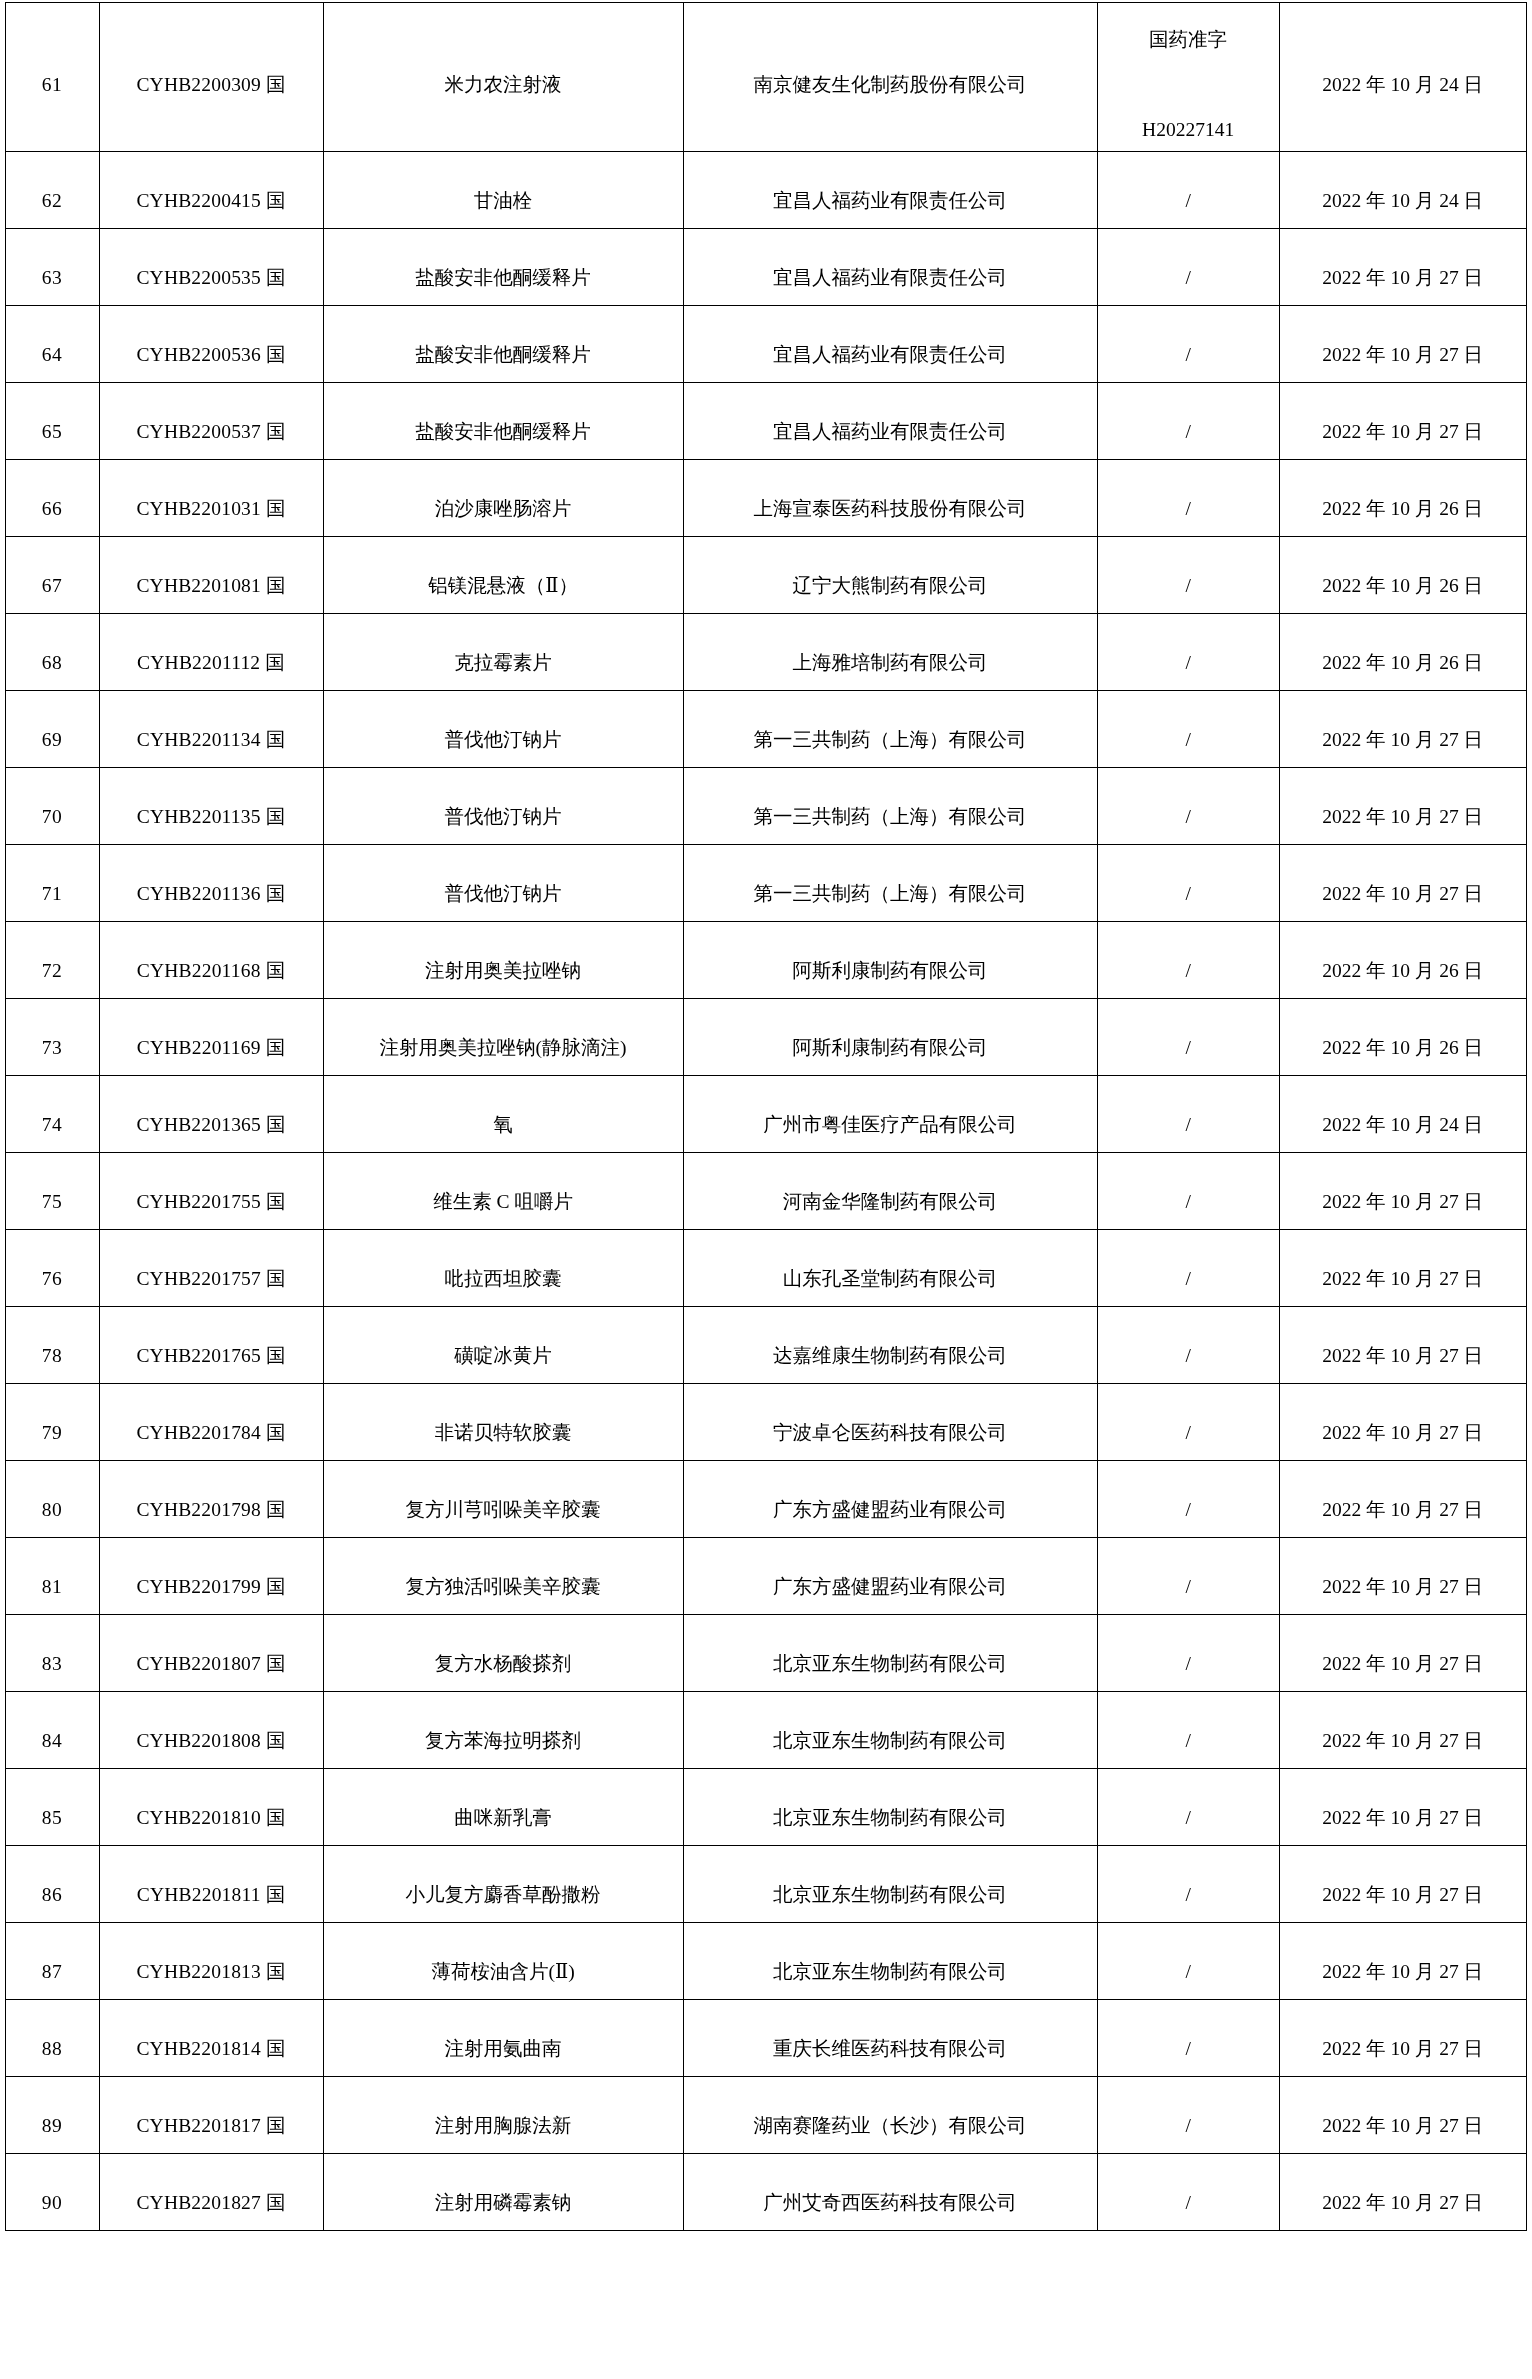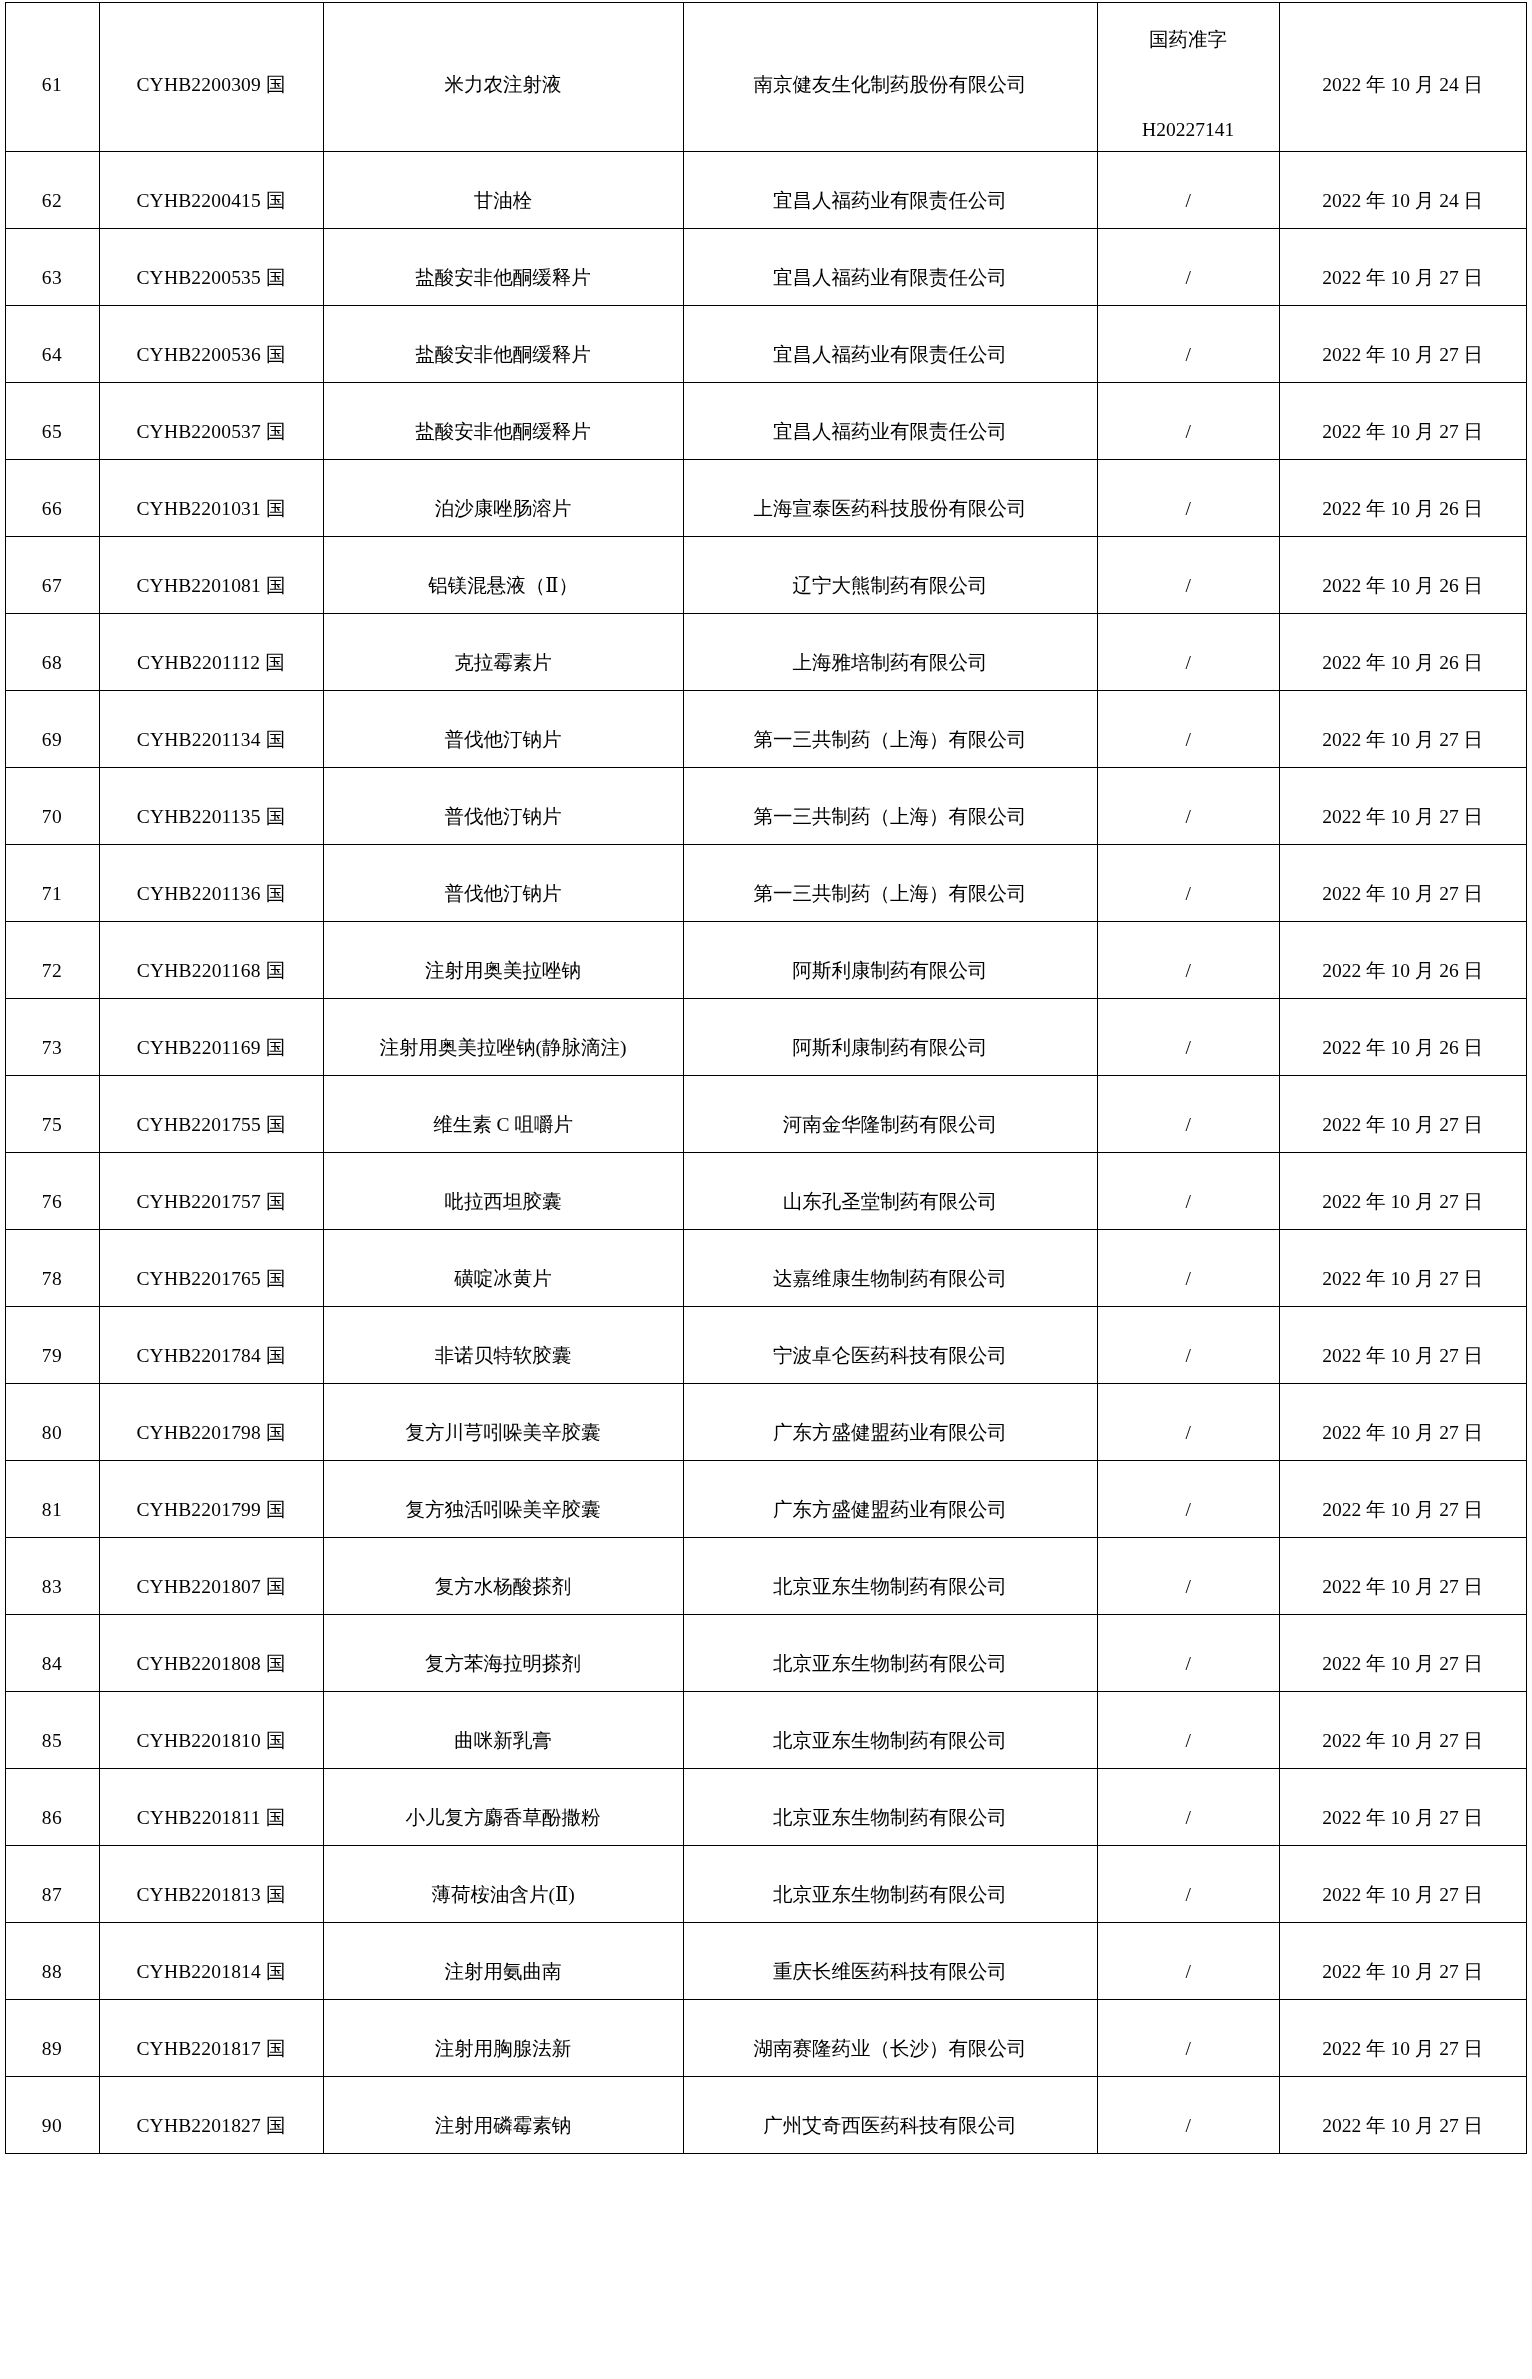--- a/index.html
+++ b/index.html
@@ -208,20 +208,31 @@
     <td class="cell-code">CYHB2201169 国</td>
     <td class="cell-drug">注射用奥美拉唑钠(静脉滴注)</td>
     <td class="cell-company">阿斯利康制药有限公司</td>
     <td class="cell-approval">
       <div class="approval-line1">/</div>
 
     </td>
     <td class="cell-date">2022 年 10 月 26 日</td>
   </tr>
 
+  <tr>
+    <td class="cell-no">74</td>
+    <td class="cell-code">CYHB2201365 国</td>
+    <td class="cell-drug">氧</td>
+    <td class="cell-company">广州市粤佳医疗产品有限公司</td>
+    <td class="cell-approval">
+      <div class="approval-line1">/</div>
+
+    </td>
+    <td class="cell-date">2022 年 10 月 24 日</td>
+  </tr>
 
   <tr>
     <td class="cell-no">75</td>
     <td class="cell-code">CYHB2201755 国</td>
     <td class="cell-drug">维生素 C 咀嚼片</td>
     <td class="cell-company">河南金华隆制药有限公司</td>
     <td class="cell-approval">
       <div class="approval-line1">/</div>
 
     </td>

